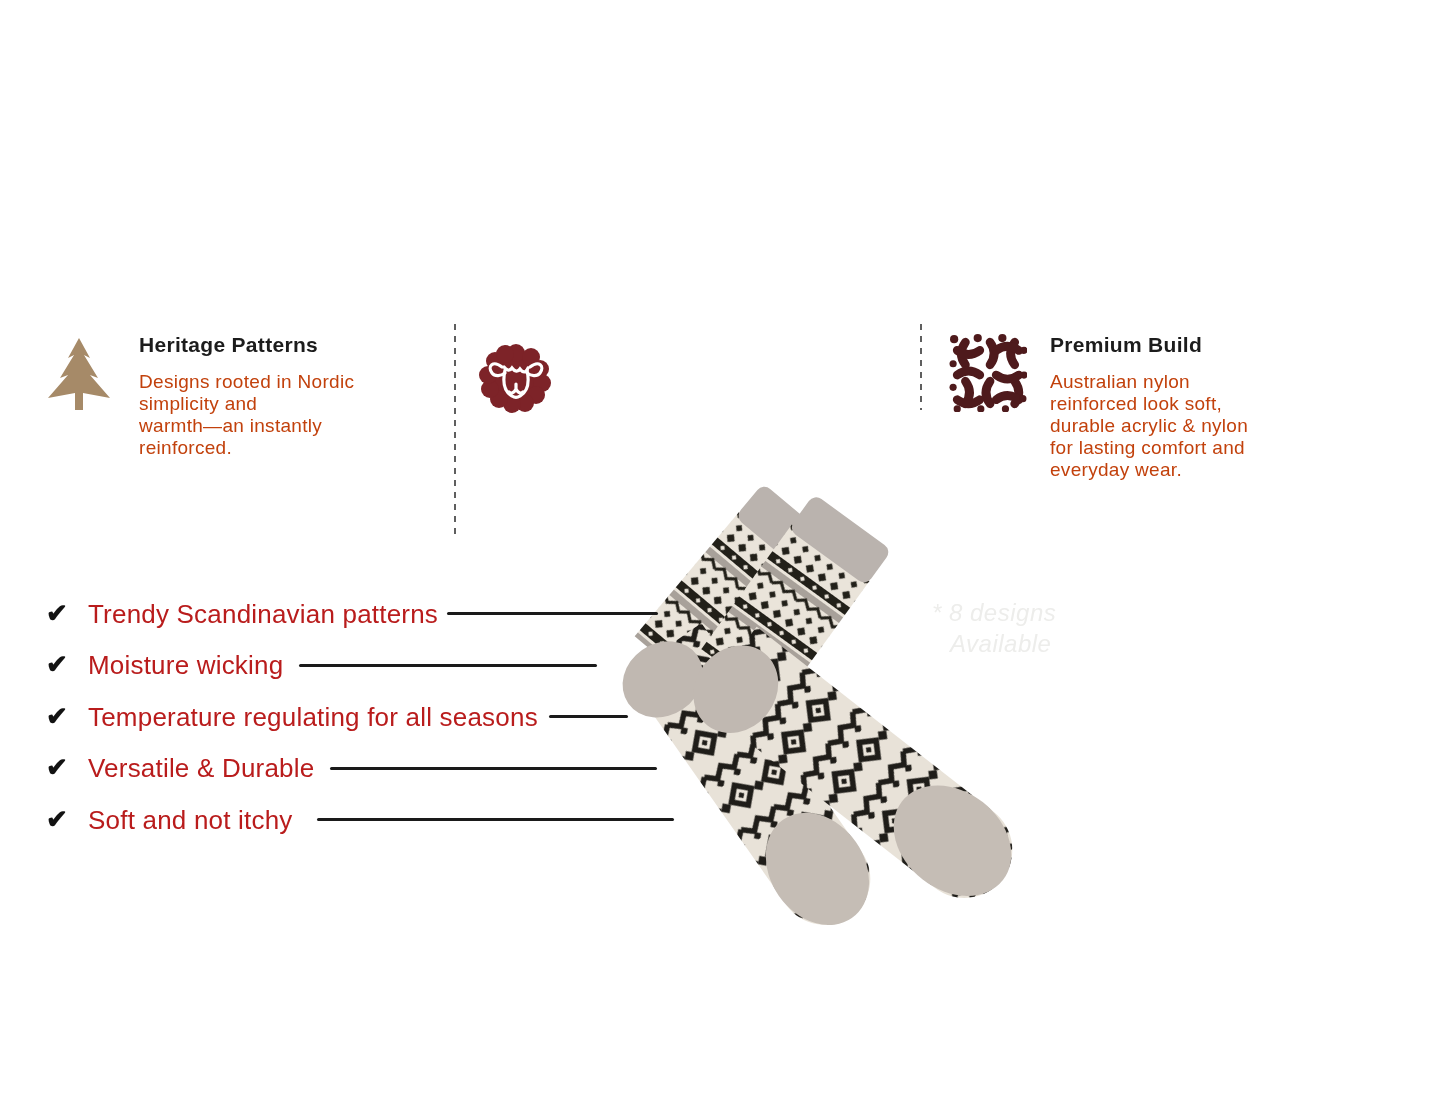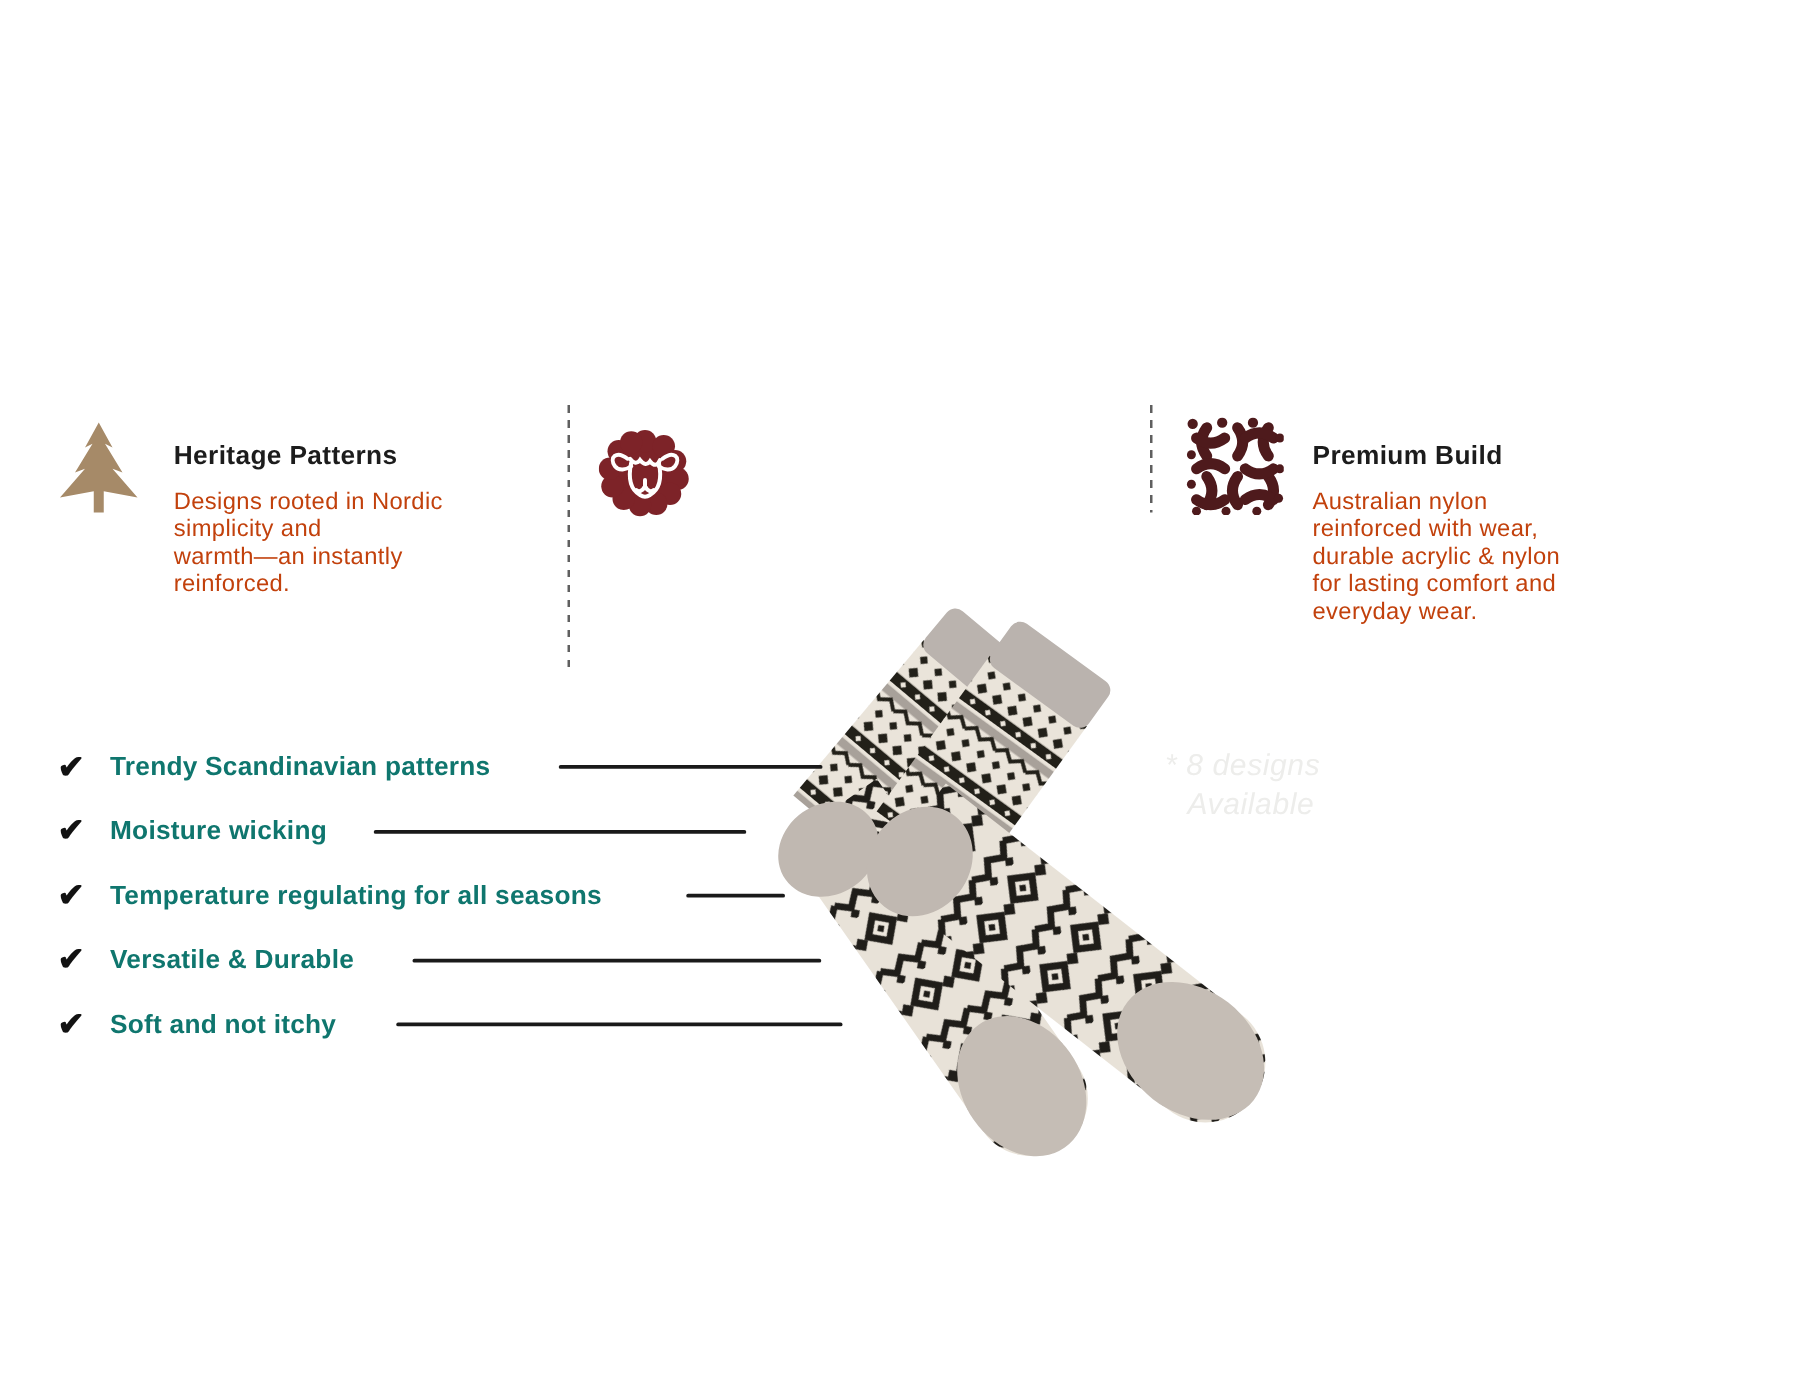--- a/index.html
+++ b/index.html
@@ -3,21 +3,21 @@
 <meta charset="utf-8">
 <style>
   * { margin:0; padding:0; box-sizing:border-box; }
   html,body { background:#ffffff; }
   .canvas {
     position:relative; width:1445px; height:1116px; background:#ffffff;
     font-family:"Liberation Sans", sans-serif; overflow:hidden;
   }
   
   .feature-icon { position:absolute; }
-  .feature-text { position:absolute;margin-top:20px; }
+  .feature-text { position:absolute; }
   .feature-title {
     font-size:21px; font-weight:700; color:#1c1c1c; letter-spacing:.3px;
     line-height:1.15; margin:0 0 14px 0;
   }
   .feature-line {
     font-size:19px; color:#c2410c; letter-spacing:.3px; line-height:22px;
     font-weight:400;
   }
   .v-divider {
     position:absolute; width:2px;
@@ -26,21 +26,21 @@
   
   .check-row {
     position:absolute; left:46px; height:28px;
     display:flex; align-items:center;
   }
   .check-glyph {
     width:42px; font-size:26px; font-weight:900; color:#121212; line-height:1;
     transform:translateY(-1px);
   }
   .check-label {
-    font-size:21px; font-weight:700; color:#0f766e; letter-spacing:.2px;
+    font-size:26px; font-weight:400; color:#b91c1c; letter-spacing:.2px;
     white-space:nowrap;
   }
   .connector {
     position:absolute; height:3px; background:#1a1a1a; border-radius:2px;
   }
   
   .watermark {
     position:absolute; left:932px; top:597px; font-style:italic;
     font-size:24px; line-height:31px; letter-spacing:.5px;
   }
@@ -118,21 +118,21 @@
       <circle cx="4" cy="29" r="3.5"></circle>
         <circle cx="4" cy="52" r="3.5"></circle>
         <circle cx="8" cy="73" r="3.5"></circle>
       <circle cx="31" cy="73" r="3.5"></circle>
         <circle cx="55" cy="73" r="3.5"></circle>
     </g>
   </svg>
   <div class="feature-text" style="left:1050px; top:333px; width:260px;">
     <h3 class="feature-title">Premium Build</h3>
     <div class="feature-line">Australian nylon</div>
-    <div class="feature-line">reinforced with wear,</div>
+    <div class="feature-line">reinforced look soft,</div>
     <div class="feature-line">durable acrylic &amp; nylon</div>
     <div class="feature-line">for lasting comfort and</div>
     <div class="feature-line">everyday wear.</div>
   </div>
 
   <svg class="sock-photo" width="460" height="470" viewBox="0 0 460 470">
     <defs>
       <pattern id="legPat" width="30" height="56" patternUnits="userSpaceOnUse">
         <rect width="30" height="56" fill="#eae4da"></rect>
         <path d="M7.5 2 l5 5 -5 5 -5 -5Z M22.5 2 l5 5 -5 5 -5 -5Z" fill="#222019"></path>

